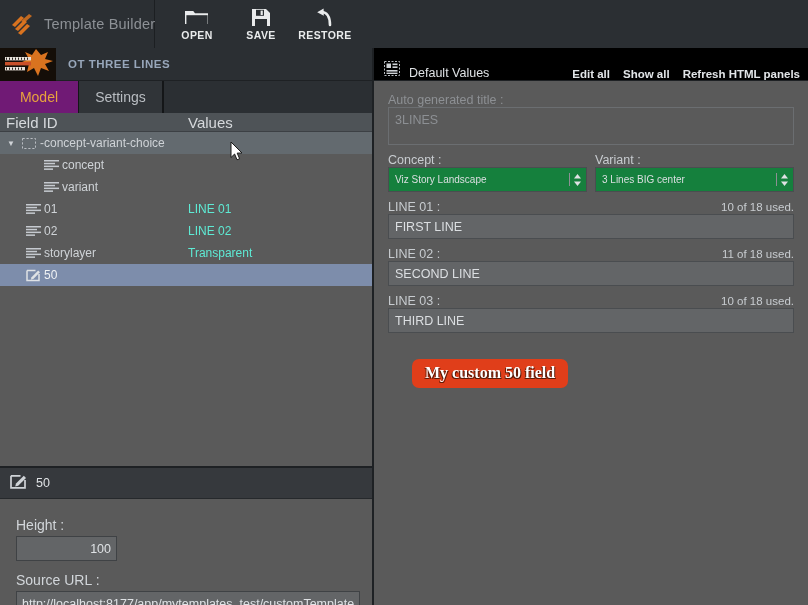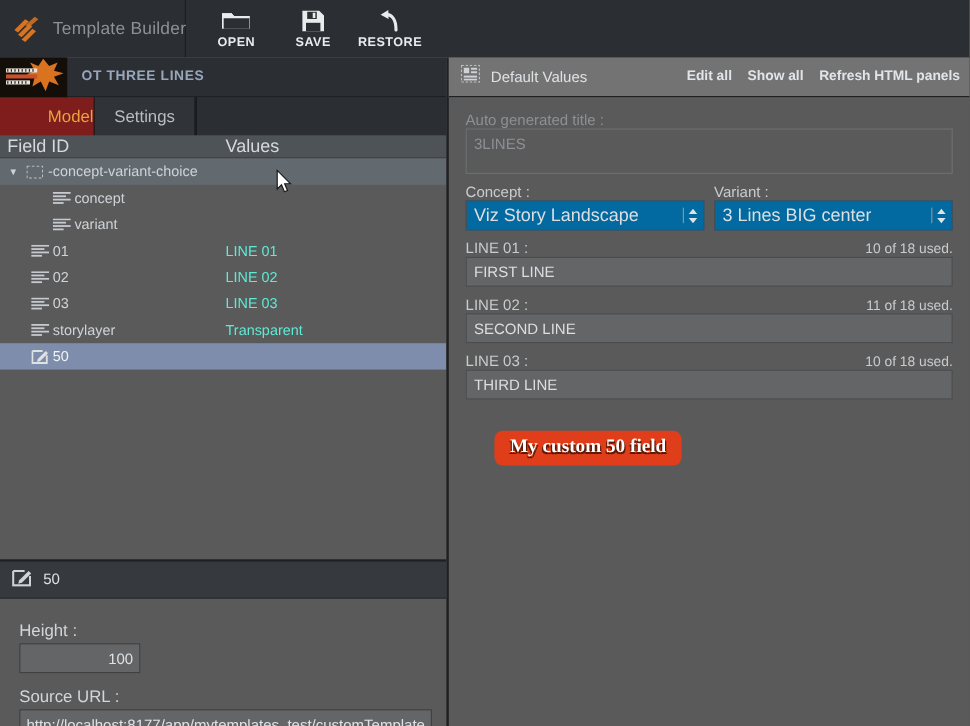--- a/index.html
+++ b/index.html
@@ -68,21 +68,21 @@
     letter-spacing: .5px; padding-left: 12px; text-align: center;
   }
 
   #tabs { height: 32px; background: #1f2225; display: flex; align-items: stretch; }
   .tab {
     width: 79px;
     display: flex; align-items: center; justify-content: center;
     font-size: 14px; cursor: pointer;
     border-right: 1px solid #141618;
   }
-  .tab.active { background: #7f1d1d; color: #e8a33d; justify-content: flex-end; }
+  .tab.active { background: #701a75; color: #e8a33d; }
   .tab.inactive { background: #303438; color: #b9bdc2; width: 84px; }
   #tab-filler { flex: 1; background: #2b2f33; border-left: 1px solid #141618; }
 
   
   #tree-wrap { background: #5a5a5a; height: 353px; position: relative; }
   #tree-head {
     height: 19px; background: #4e5357;
     display: flex; align-items: center;
     border-bottom: 1px solid #3c4044;
     color: #d6d9dc; font-size: 15px;
@@ -125,22 +125,22 @@
   .finput.url { width: 344px; overflow: hidden; white-space: nowrap; }
 
   
   #rightcol {
     position: absolute; left: 372px; top: 48px;
     width: 436px; height: 557px;
     background: #5a5a5a;
     border-left: 2px solid #1e2124;
   }
   #dv-header {
-    height: 33px; background: #737373;
-    display: flex; align-items: center;
+    height: 33px; background: #000000;
+    display: flex; align-items: flex-end;
     padding: 0 8px 0 10px;
     border-bottom: 1px solid #1e2124;
   }
   #dv-title { color: #dfe2e5; font-size: 12.5px; margin-left: 9px; }
   #dv-links { margin-left: auto; display: flex; gap: 13px; }
   .dv-link {
     color: #e2e5e8; font-size: 11.5px; font-weight: bold;
     cursor: pointer; white-space: nowrap;
   }
   #dv-body { padding: 12px 14px 0 14px; }
@@ -156,25 +156,25 @@
     display: flex; align-items: center;
     width: 100%;
   }
   .dv-input.disabled {
     background: transparent; border: 1px solid #6b6e71;
     color: #8d9094; height: 38px; align-items: flex-start; padding-top: 5px;
   }
   #dv-two { display: flex; gap: 8px; margin-bottom: 8px; }
   .dv-half { width: 202px; }
   .dv-select {
-    background: #0369a1; border: 1px solid #4a4d50;
+    background: #15803d; border: 1px solid #4a4d50;
     height: 25px; width: 100%;
     display: flex; align-items: center;
     padding: 0 4px 0 6px;
-    color: #dcdfe2; font-size: 15px;
+    color: #dcdfe2; font-size: 10px;
   }
   .dv-select .sel-txt { white-space: nowrap; overflow: hidden; }
   .dv-select .sp { margin-left: auto; display: flex; align-items: center; gap: 3px; }
 
   #custom-btn {
     margin: 18px 0 0 24px;
     display: inline-block;
     background: #e03e1a; border-radius: 7px;
     padding: 5px 13px 6px 13px;
     color: #ffffff; font-size: 16px;
@@ -363,36 +363,20 @@
                   <rect y="5.6" width="15" height="1.5"></rect>
                   <rect y="8.4" width="9" height="1.5"></rect>
                 </g>
               </svg>
           </span>
           <span class="tlabeltxt">02</span>
         </div>
         <div class="tcell2">LINE 02</div>
       </div>
 
-      <div class="trow">
-        <div class="tcell1" style="padding-left:22px">
-          <span class="ticon-box">
-            <svg width="15" height="11" viewBox="0 0 15 11">
-                <g fill="#c6cad0">
-                  <rect y="0" width="15" height="1.5"></rect>
-                  <rect y="2.8" width="11" height="1.5"></rect>
-                  <rect y="5.6" width="15" height="1.5"></rect>
-                  <rect y="8.4" width="9" height="1.5"></rect>
-                </g>
-              </svg>
-          </span>
-          <span class="tlabeltxt">03</span>
-        </div>
-        <div class="tcell2">LINE 03</div>
-      </div>
 
       <div class="trow">
         <div class="tcell1" style="padding-left:22px">
           <span class="ticon-box">
             <svg width="15" height="11" viewBox="0 0 15 11">
                 <g fill="#c6cad0">
                   <rect y="0" width="15" height="1.5"></rect>
                   <rect y="2.8" width="11" height="1.5"></rect>
                   <rect y="5.6" width="15" height="1.5"></rect>
                   <rect y="8.4" width="9" height="1.5"></rect>

